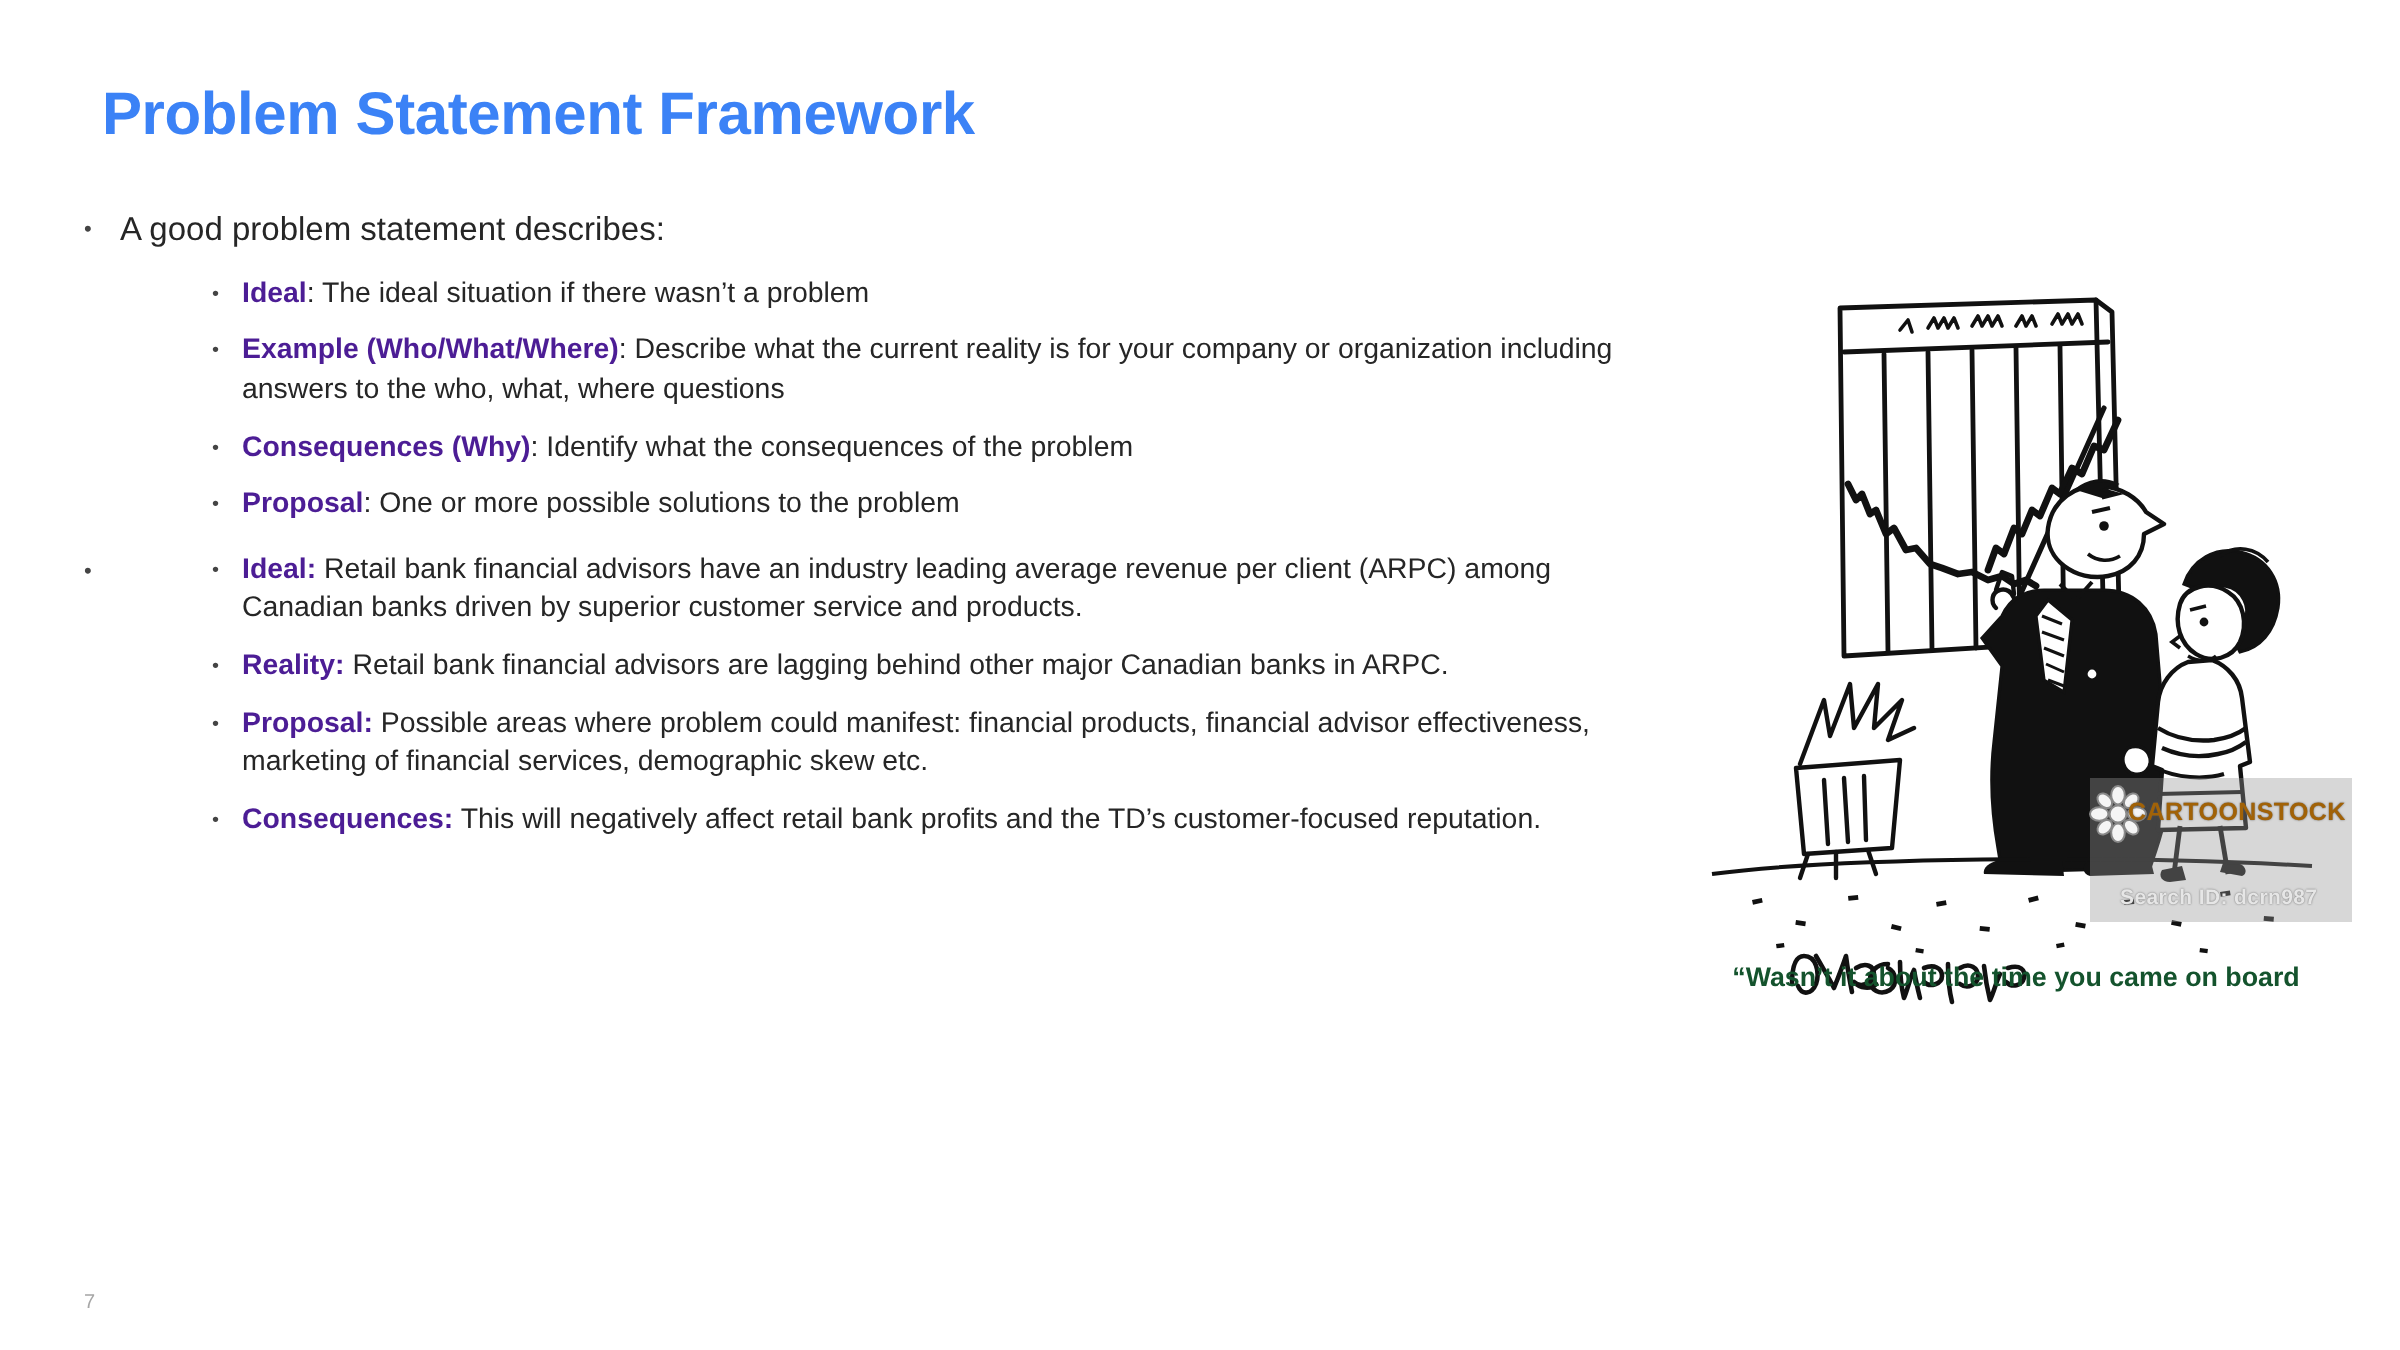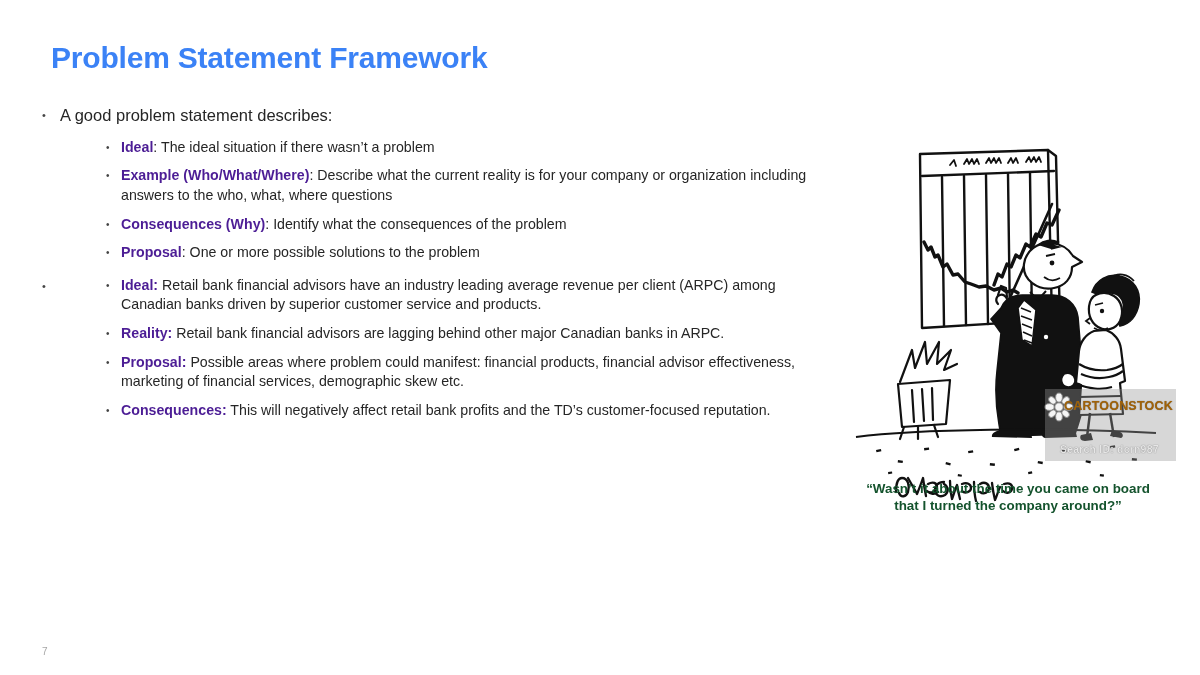--- a/index.html
+++ b/index.html
@@ -391,18 +391,17 @@
         <ellipse cx="21.6" cy="8.4" rx="4.2" ry="3" transform="rotate(-45 21.6 8.4)"></ellipse>
         <ellipse cx="8.4" cy="21.6" rx="4.2" ry="3" transform="rotate(-45 8.4 21.6)"></ellipse>
       </g>
     </svg>
   </div>
   <div class="wm-text">CARTOONSTOCK</div>
   <div class="wm-id">Search ID: dcrn987</div>
 
   <div class="caption">
     <div>“Wasn’t it about the time you came on board</div>
-    <div>that I turned the company around?”</div>
   </div>
 
   <div class="page-num">7</div>
 
 </div>
 
 </body></html>

